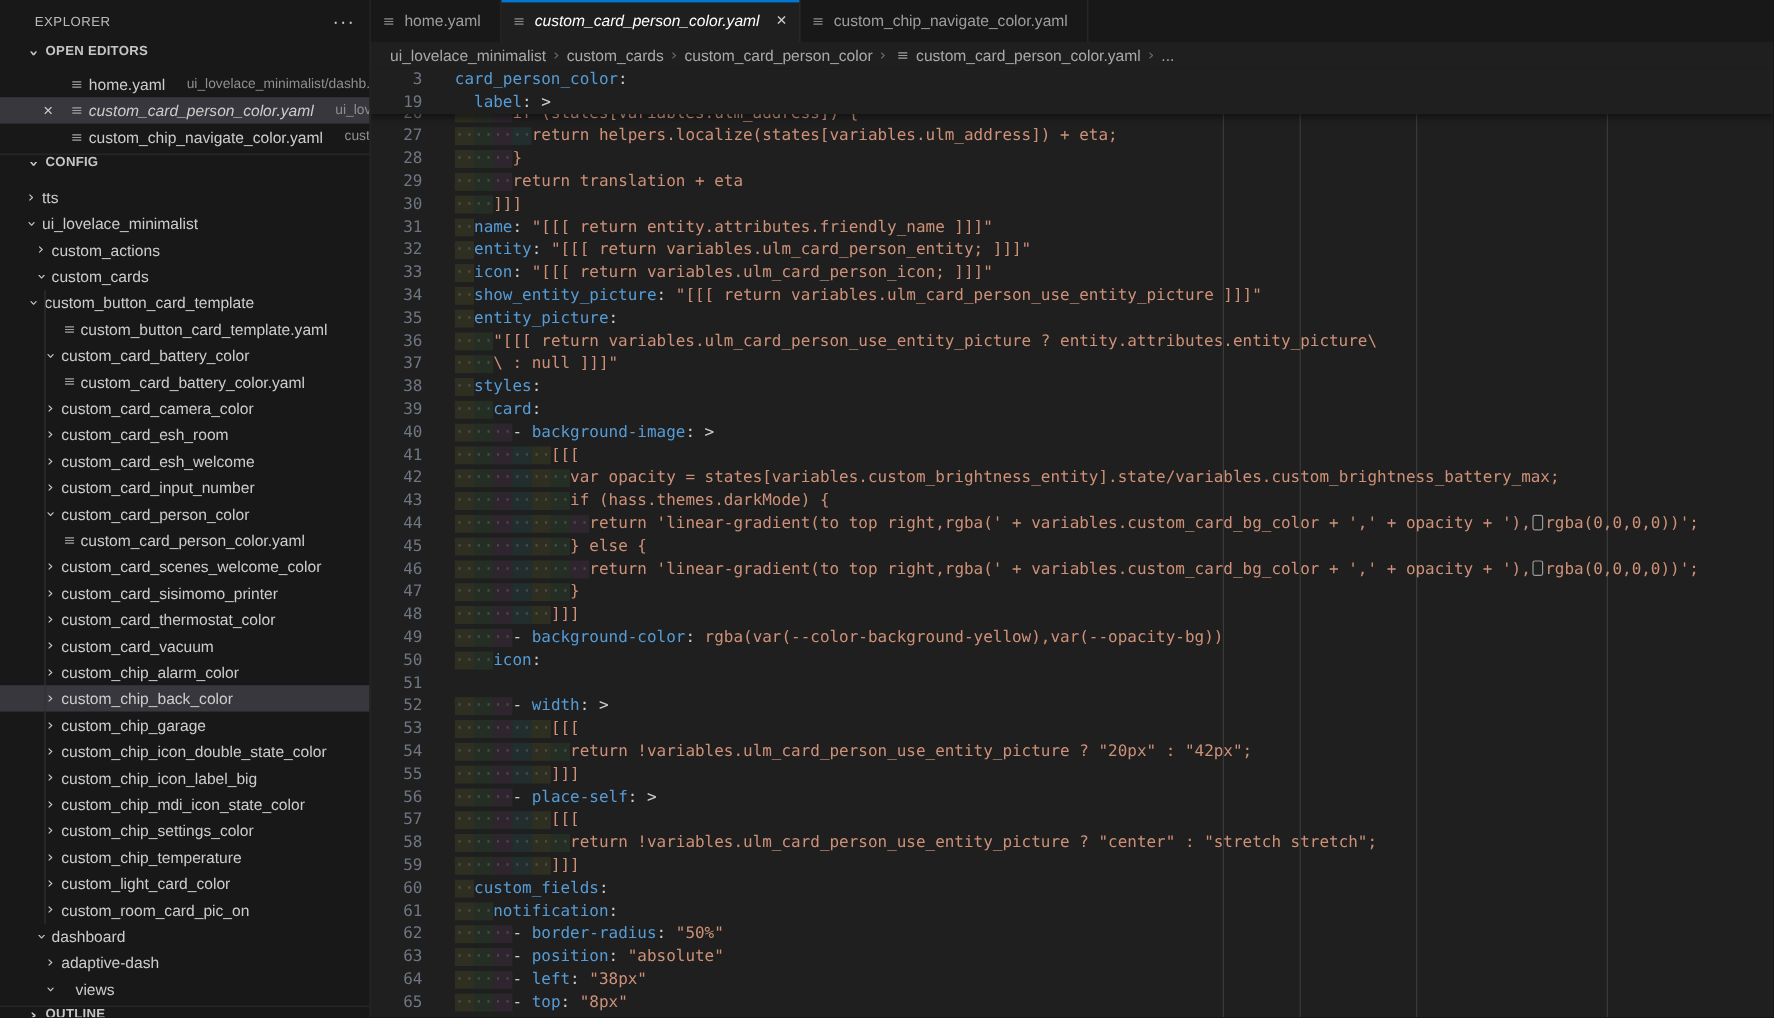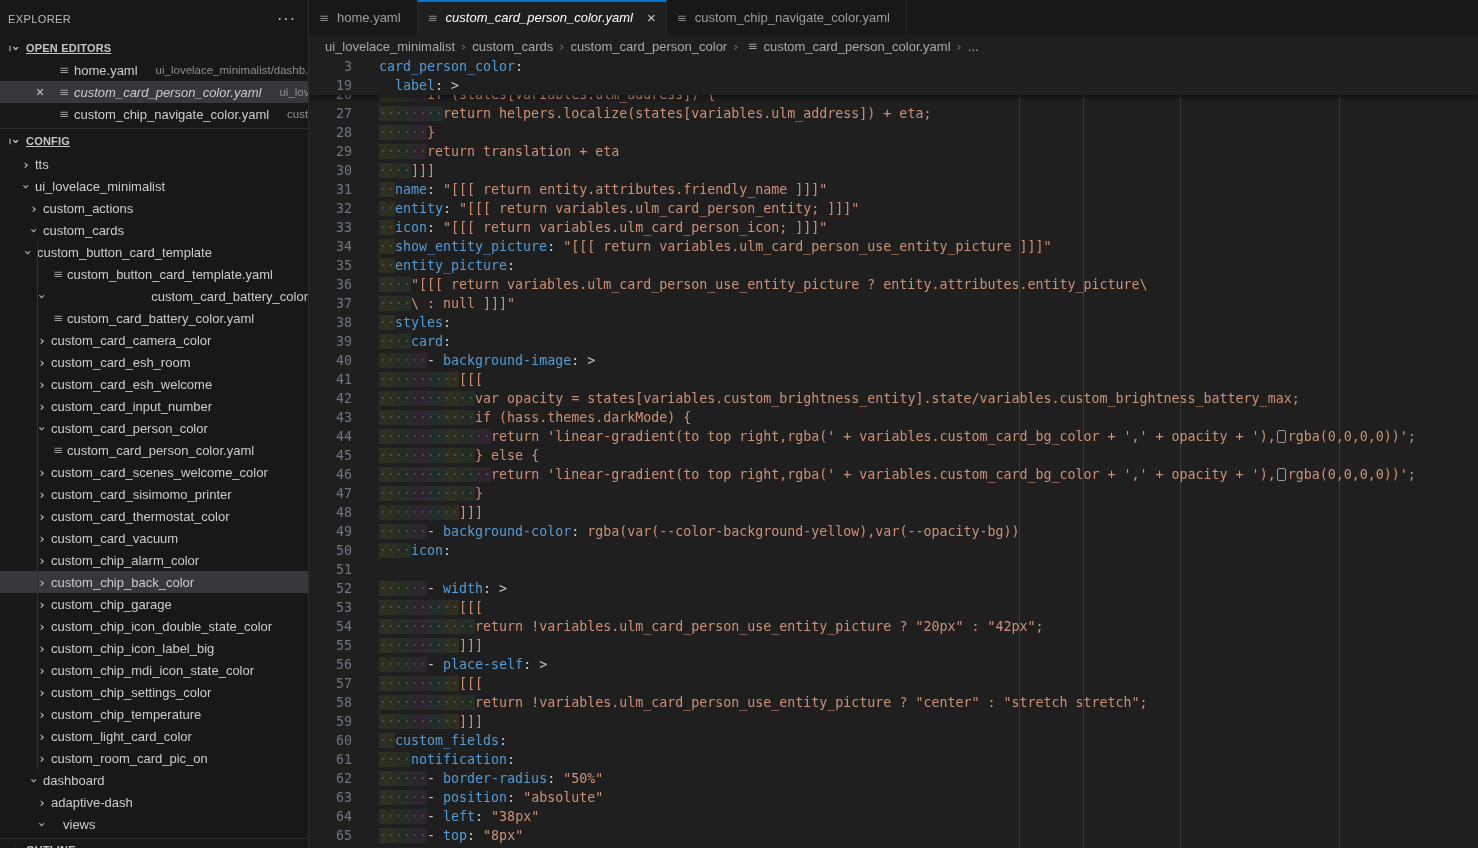--- a/index.html
+++ b/index.html
@@ -5,25 +5,25 @@
   * { margin:0; padding:0; box-sizing:border-box; }
   html,body { background:#111; }
   #app {
     width:1478px; height:848px; display:flex; overflow:hidden;
     font-family:"Liberation Sans", sans-serif; font-size:13px; color:#cccccc;
     background:var(--editor-bg,#1f1f1f); position:relative;
   }
   
   .sidebar { width:309px; flex:none; background:var(--sidebar-bg,#181818);
     border-right:1px solid var(--border,#2b2b2b); display:flex; flex-direction:column; overflow:hidden; }
-  .sb-title { height:37px; flex:none; display:flex; align-items:center; padding:0 12px 0 8px; }
+  .sb-title { height:37px; flex:none; display:flex; align-items:center; padding:0 12px 0 29px; }
   .sb-title-text { font-size:11px; letter-spacing:.4px; color:#bbbbbb; }
   .sb-more { margin-left:auto; color:#cccccc; font-size:16px; letter-spacing:1px; cursor:pointer; line-height:10px; }
-  .sect-head { height:22px; flex:none; display:flex; align-items:center; padding-left:8px;
-    font-size:11px; font-weight:bold; color:#c5c5c5; letter-spacing:.2px;text-decoration:underline; }
+  .sect-head { height:22px; flex:none; display:flex; align-items:flex-start; padding-left:20px;
+    font-size:11px; font-weight:bold; color:#c5c5c5; letter-spacing:.2px; }
   .sect-head .chev { margin-right:2px; }
   .chev { display:inline-block; width:16px; text-align:center; color:#cccccc; font-size:13px;
     transform:none; transition:none; font-family:"DejaVu Sans", sans-serif; }
   .chev.exp { transform:rotate(90deg); }
   .oerow { height:22px; display:flex; align-items:center; padding-left:36px; cursor:pointer; white-space:nowrap; overflow:hidden; }
   .oerow.sel { background:var(--sel-bg,#37373d); }
   .oeclose { width:20px; flex:none; color:#cccccc; font-size:14px; text-align:left; }
   .fic { width:16px; flex:none; color:#9e9e9e; font-size:12px; text-align:center;
     font-family:"DejaVu Sans", sans-serif; font-style:normal; }
   .oename { margin-left:2px; }
@@ -131,21 +131,21 @@
         </div>
         <div class="trow" style="padding-left: 20px;">
           <span class="chev exp">›</span>
           <span class="lbl">custom_button_card_template</span>
         </div>
         <div class="trow" style="padding-left: 42px;">
           <span class="tspacer"></span>
           <span class="fic">≡</span>
           <span class="lbl">custom_button_card_template.yaml</span>
         </div>
-        <div class="trow" style="padding-left: 34px; justify-content: space-between;">
+        <div class="trow" style="padding-left: 34px;">
           <span class="chev exp">›</span>
           <span class="lbl">custom_card_battery_color</span>
         </div>
         <div class="trow" style="padding-left: 42px;">
           <span class="tspacer"></span>
           <span class="fic">≡</span>
           <span class="lbl">custom_card_battery_color.yaml</span>
         </div>
         <div class="trow" style="padding-left: 34px;">
           <span class="chev">›</span>

